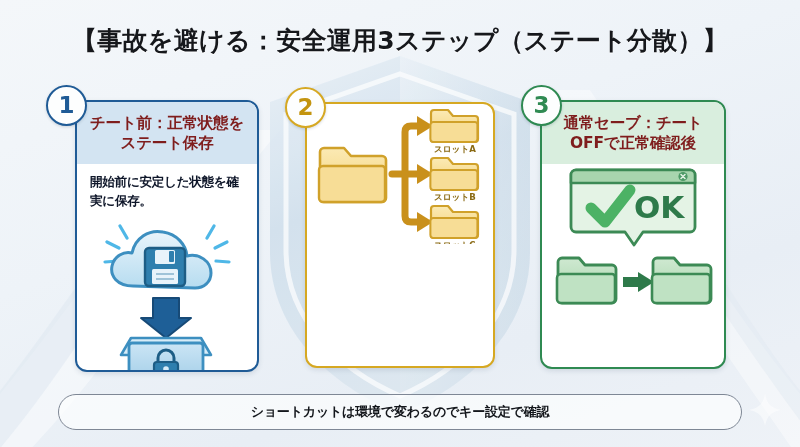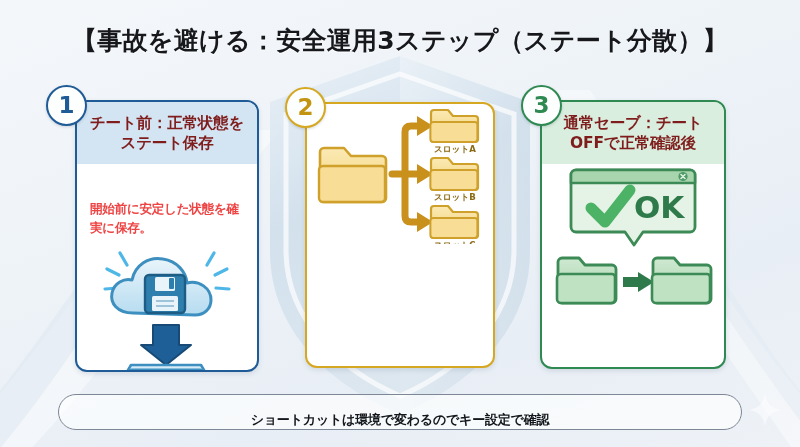--- a/index.html
+++ b/index.html
@@ -65,22 +65,21 @@
     letter-spacing: -.2px;
     color: #7f1d1d;
     padding: 11px 8px 10px;
   }
   .card-body {
     padding: 9px 13px 0 13px;
     font-size: 12.6px;
     line-height: 1.48;
     font-weight: 700;
     letter-spacing: -.3px;
-    color: #ef4444;
-    margin-top: 27px;
+    color: #0f172a;
   }
   .art {
     position: relative;
     width: 100%;
     display: flex;
     align-items: center;
     justify-content: center;
   }
 
   
@@ -114,21 +113,21 @@
 
   
   .footer {
     position: absolute;
     z-index: 4;
     left: 58px; top: 394px;
     width: 684px; height: 36px;
     border: 1.5px solid #7e8795;
     border-radius: 18px;
     background: rgba(252,253,254,.72);
-    display: flex; align-items: flex-end; justify-content: center;
+    display: flex; align-items: center; justify-content: center;
     font-size: 13px; font-weight: 700;
     letter-spacing: -.2px;
     color: #14171c;
   }
 
   
   .slot-label {
     font-size: 8.6px;
     font-weight: 700;
     fill: #8a6a14;

